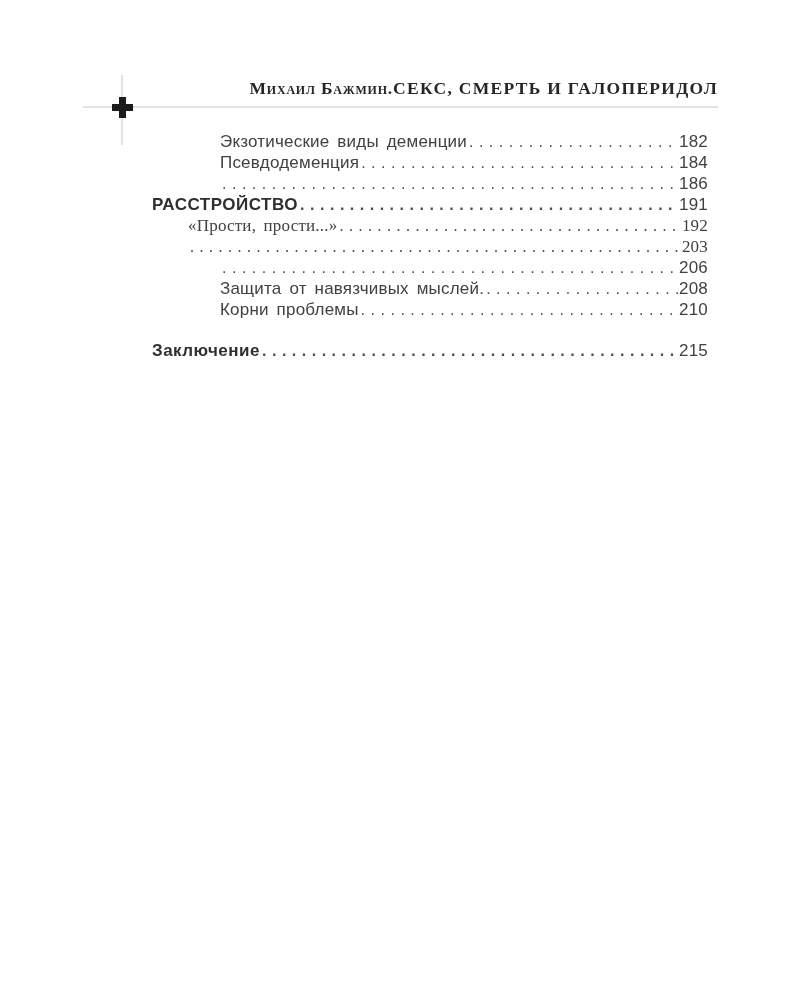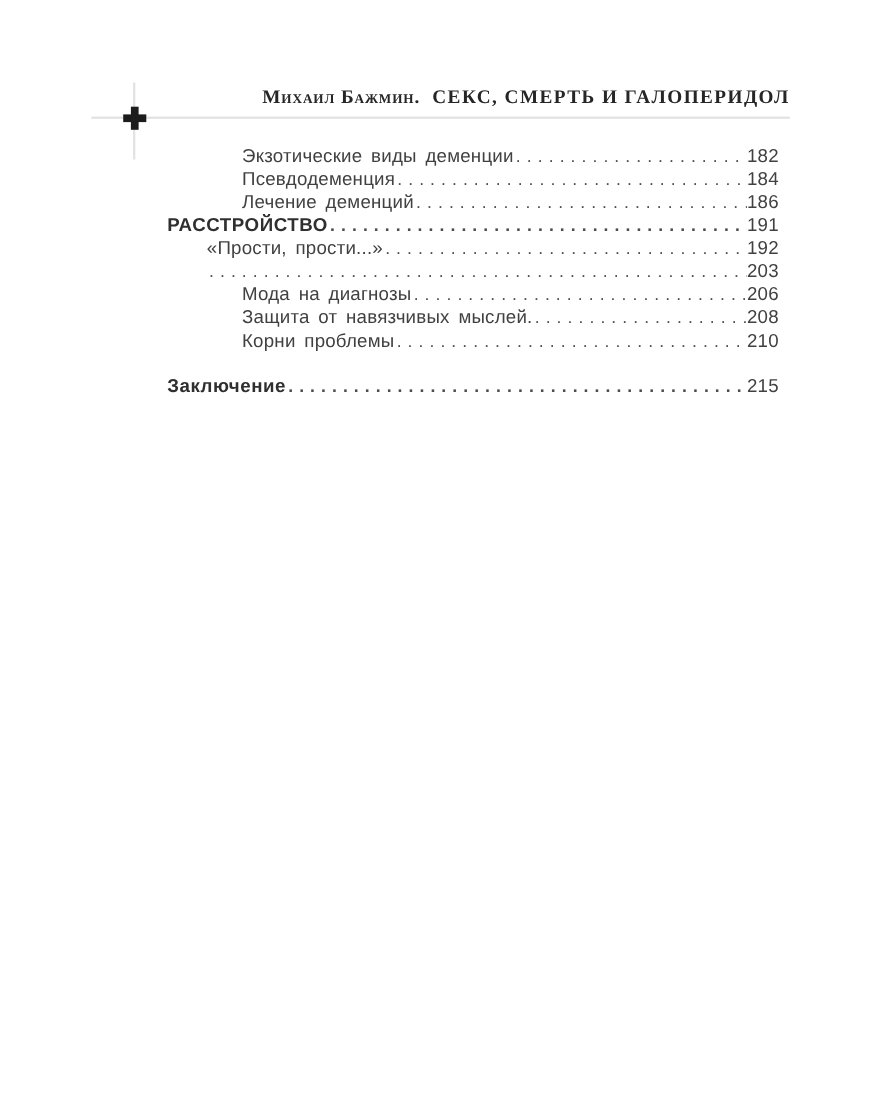--- a/index.html
+++ b/index.html
@@ -27,21 +27,20 @@
     white-space:nowrap;
     text-align:right;
     font-family:"Liberation Serif", serif;
     font-weight:600;
     font-size:17.5px;
     color:var(--header-serif);
   }
   .runhead .author{
     font-variant:small-caps;
     letter-spacing:0.8px;
-    margin-right:11px;
   }
   .runhead .booktitle{
     letter-spacing:1.3px;
   }
 
   
   .rule{
     position:absolute;
     left:83px;top:106px;
     width:635px;height:2px;
@@ -93,21 +92,21 @@
     margin-left:2px;
   }
   .row .leader::before{
     content:"...................................................................................................................";
     letter-spacing:5.5px;
     word-spacing:normal;
     font-size:16px;
     color:var(--dots);
   }
   .row .p{flex:0 0 auto;}
-  .lvl2{padding-left:36px;}
+  .lvl2{padding-left:36px;font-family:Liberation Serif, serif;}
   .lvl3{padding-left:68px;}
   .bold{font-weight:bold;color:var(--heading);letter-spacing:0.5px;}
   .bold .p{font-weight:normal;color:var(--text);letter-spacing:0.2px;}
   .gap1{margin-top:19px;}
   .gap2{margin-top:20px;}
 </style>
 </head>
 <body>
 
 <div class="canvas">
@@ -131,21 +130,20 @@
       <span class="p">182</span>
     </div>
 
     <div class="row lvl3">
       <span class="t">Псевдодеменция</span>
       <span class="leader"></span>
       <span class="p">184</span>
     </div>
 
     <div class="row lvl3">
-      <span class="t">Лечение деменций</span>
       <span class="leader"></span>
       <span class="p">186</span>
     </div>
 
 
     <div class="row bold">
       <span class="t">РАССТРОЙСТВО</span>
       <span class="leader"></span>
       <span class="p">191</span>
     </div>
@@ -155,21 +153,20 @@
       <span class="leader"></span>
       <span class="p">192</span>
     </div>
 
     <div class="row lvl2">
       <span class="leader"></span>
       <span class="p">203</span>
     </div>
 
     <div class="row lvl3">
-      <span class="t">Мода на диагнозы</span>
       <span class="leader"></span>
       <span class="p">206</span>
     </div>
 
     <div class="row lvl3">
       <span class="t">Защита от навязчивых мыслей.</span>
       <span class="leader"></span>
       <span class="p">208</span>
     </div>
 

